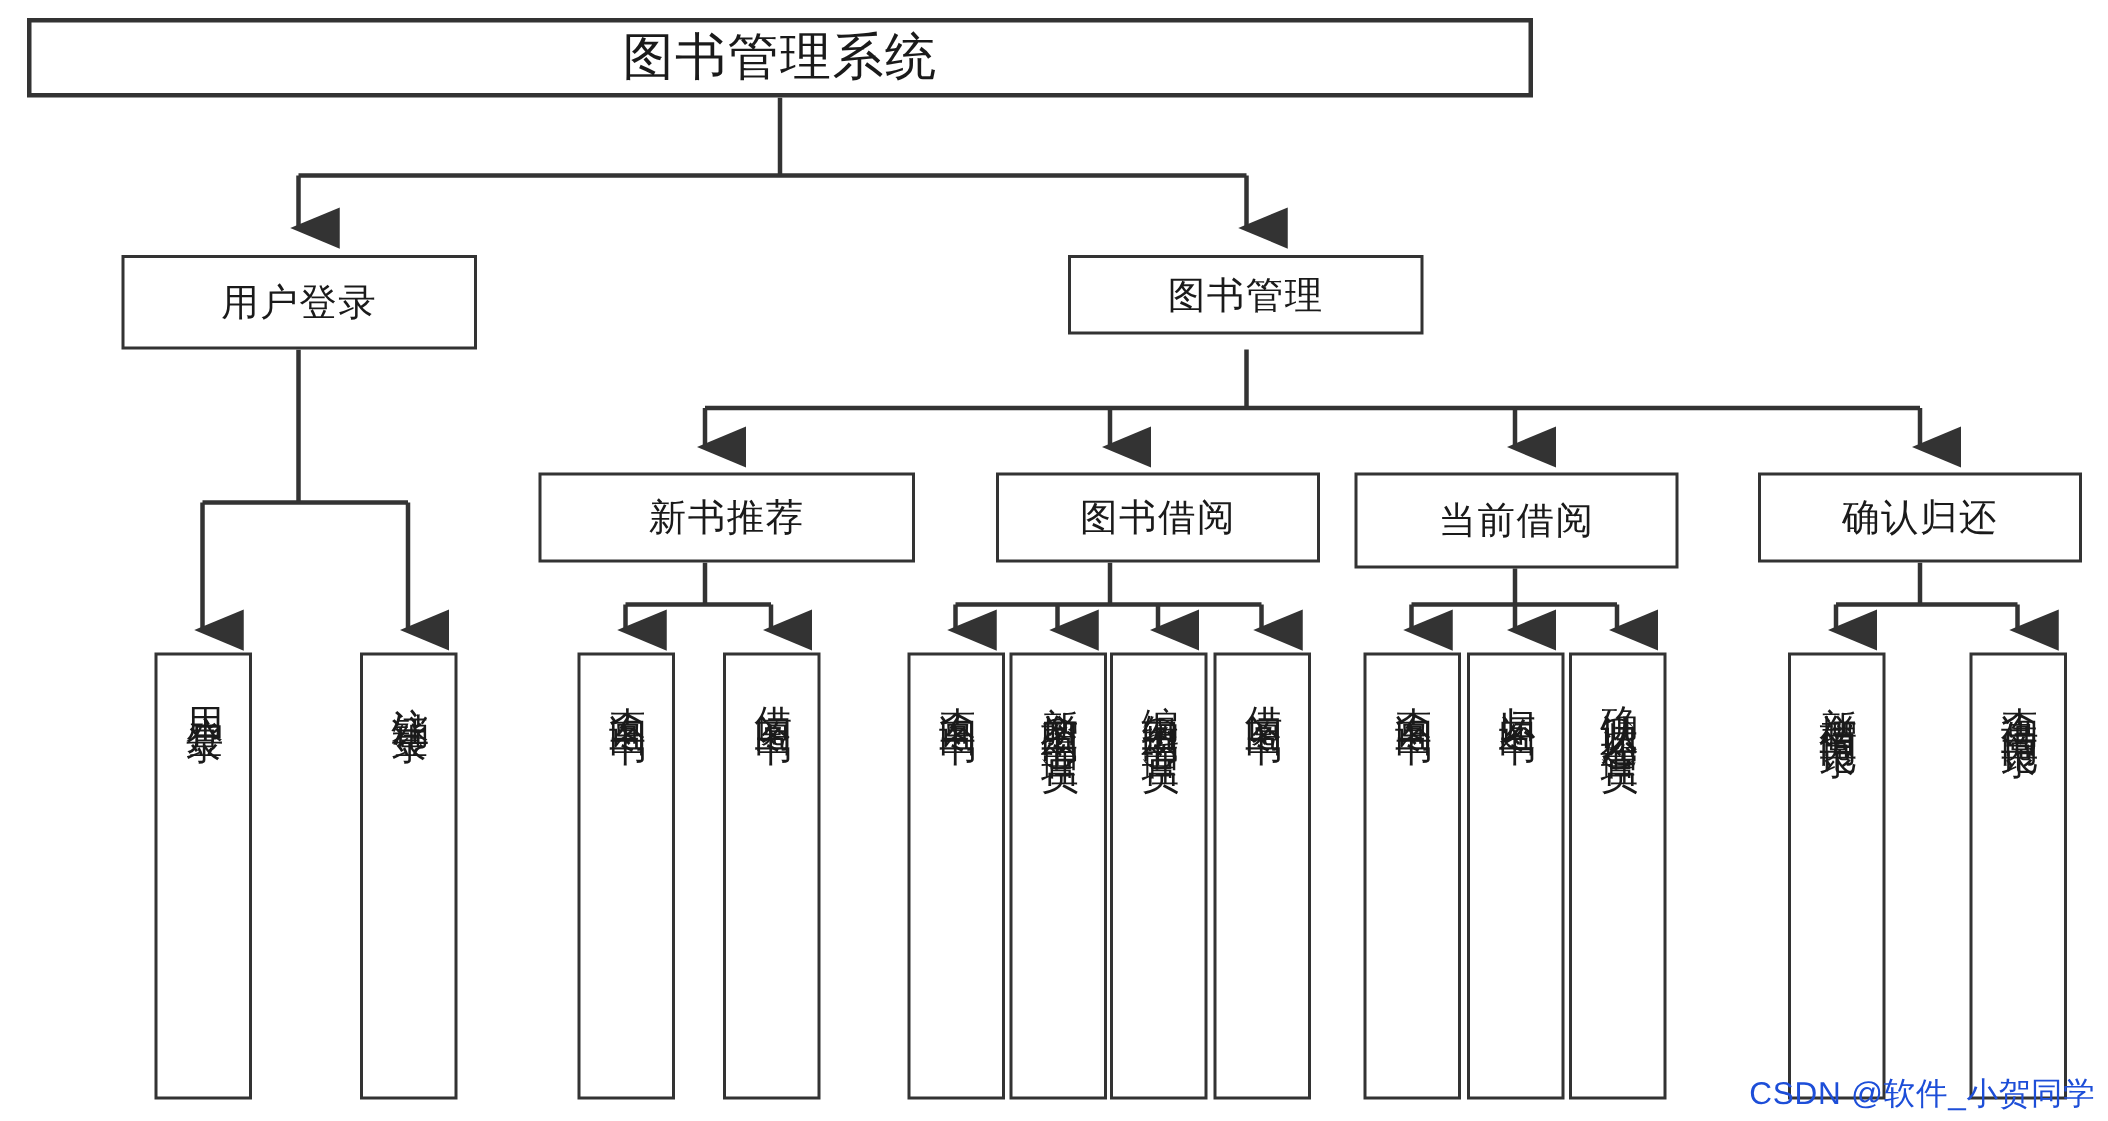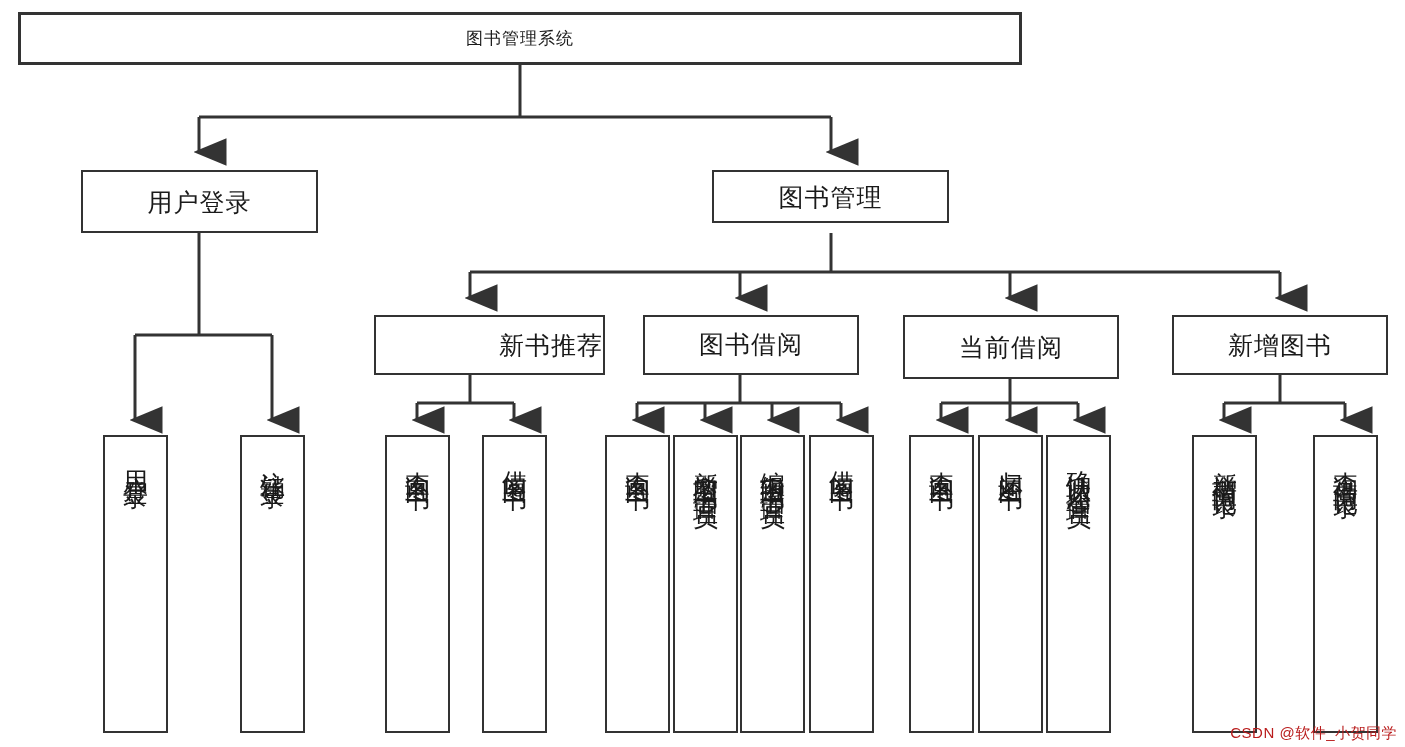--- a/index.html
+++ b/index.html
@@ -42,39 +42,39 @@
     display: block;
     text-align: center;
     line-height: 1.12;
     letter-spacing: 1px;
     white-space: nowrap;
   }
   .node.horiz .node-label {
     font-size: 25px;
   }
   .node.root .node-label {
-    font-size: 17px;
+    font-size: 34px;
   }
   .node.vert {
     align-items: flex-start;
     padding-top: 14px;
   }
   .node.vert .node-label {
     writing-mode: vertical-rl;
     text-orientation: upright;
     font-size: 25px;
     letter-spacing: 5px;
     line-height: 1;
   }
   .watermark {
     position: absolute;
     right: 8px;
     bottom: 4px;
-    font-size: 15px;
-    color: #b91c1c;
+    font-size: 21px;
+    color: #1d4ed8;
     letter-spacing: 0.5px;
     white-space: nowrap;
   }
 </style>
 </head>
 <body>
 
 <div id="canvas">
 
   <svg id="wires" viewBox="0 0 1405 747">
@@ -132,34 +132,34 @@
   </div>
 
   <div class="node horiz" style="left:81px; top:170px; width:237px; height:63px;">
     <span class="node-label">用户登录</span>
   </div>
 
   <div class="node horiz" style="left:712px; top:170px; width:237px; height:53px;">
     <span class="node-label">图书管理</span>
   </div>
 
-  <div class="node horiz" style="left:374px; top:315px; width:231px; height:60px;justify-content:flex-end;">
+  <div class="node horiz" style="left:359px; top:315px; width:251px; height:60px;">
     <span class="node-label">新书推荐</span>
   </div>
 
-  <div class="node horiz" style="left:643px; top:315px; width:216px; height:60px;font-family:Liberation Serif, serif;">
+  <div class="node horiz" style="left:664px; top:315px; width:216px; height:60px;">
     <span class="node-label">图书借阅</span>
   </div>
 
   <div class="node horiz" style="left:903px; top:315px; width:216px; height:64px;">
     <span class="node-label">当前借阅</span>
   </div>
 
   <div class="node horiz" style="left:1172px; top:315px; width:216px; height:60px;">
-    <span class="node-label">新增图书</span>
+    <span class="node-label">确认归还</span>
   </div>
 
   <div class="node vert" style="left:103px; top:435px; width:65px; height:298px;">
     <span class="node-label">用户登录</span>
   </div>
 
   <div class="node vert" style="left:240px; top:435px; width:65px; height:298px;">
     <span class="node-label">注销登录</span>
   </div>
 

